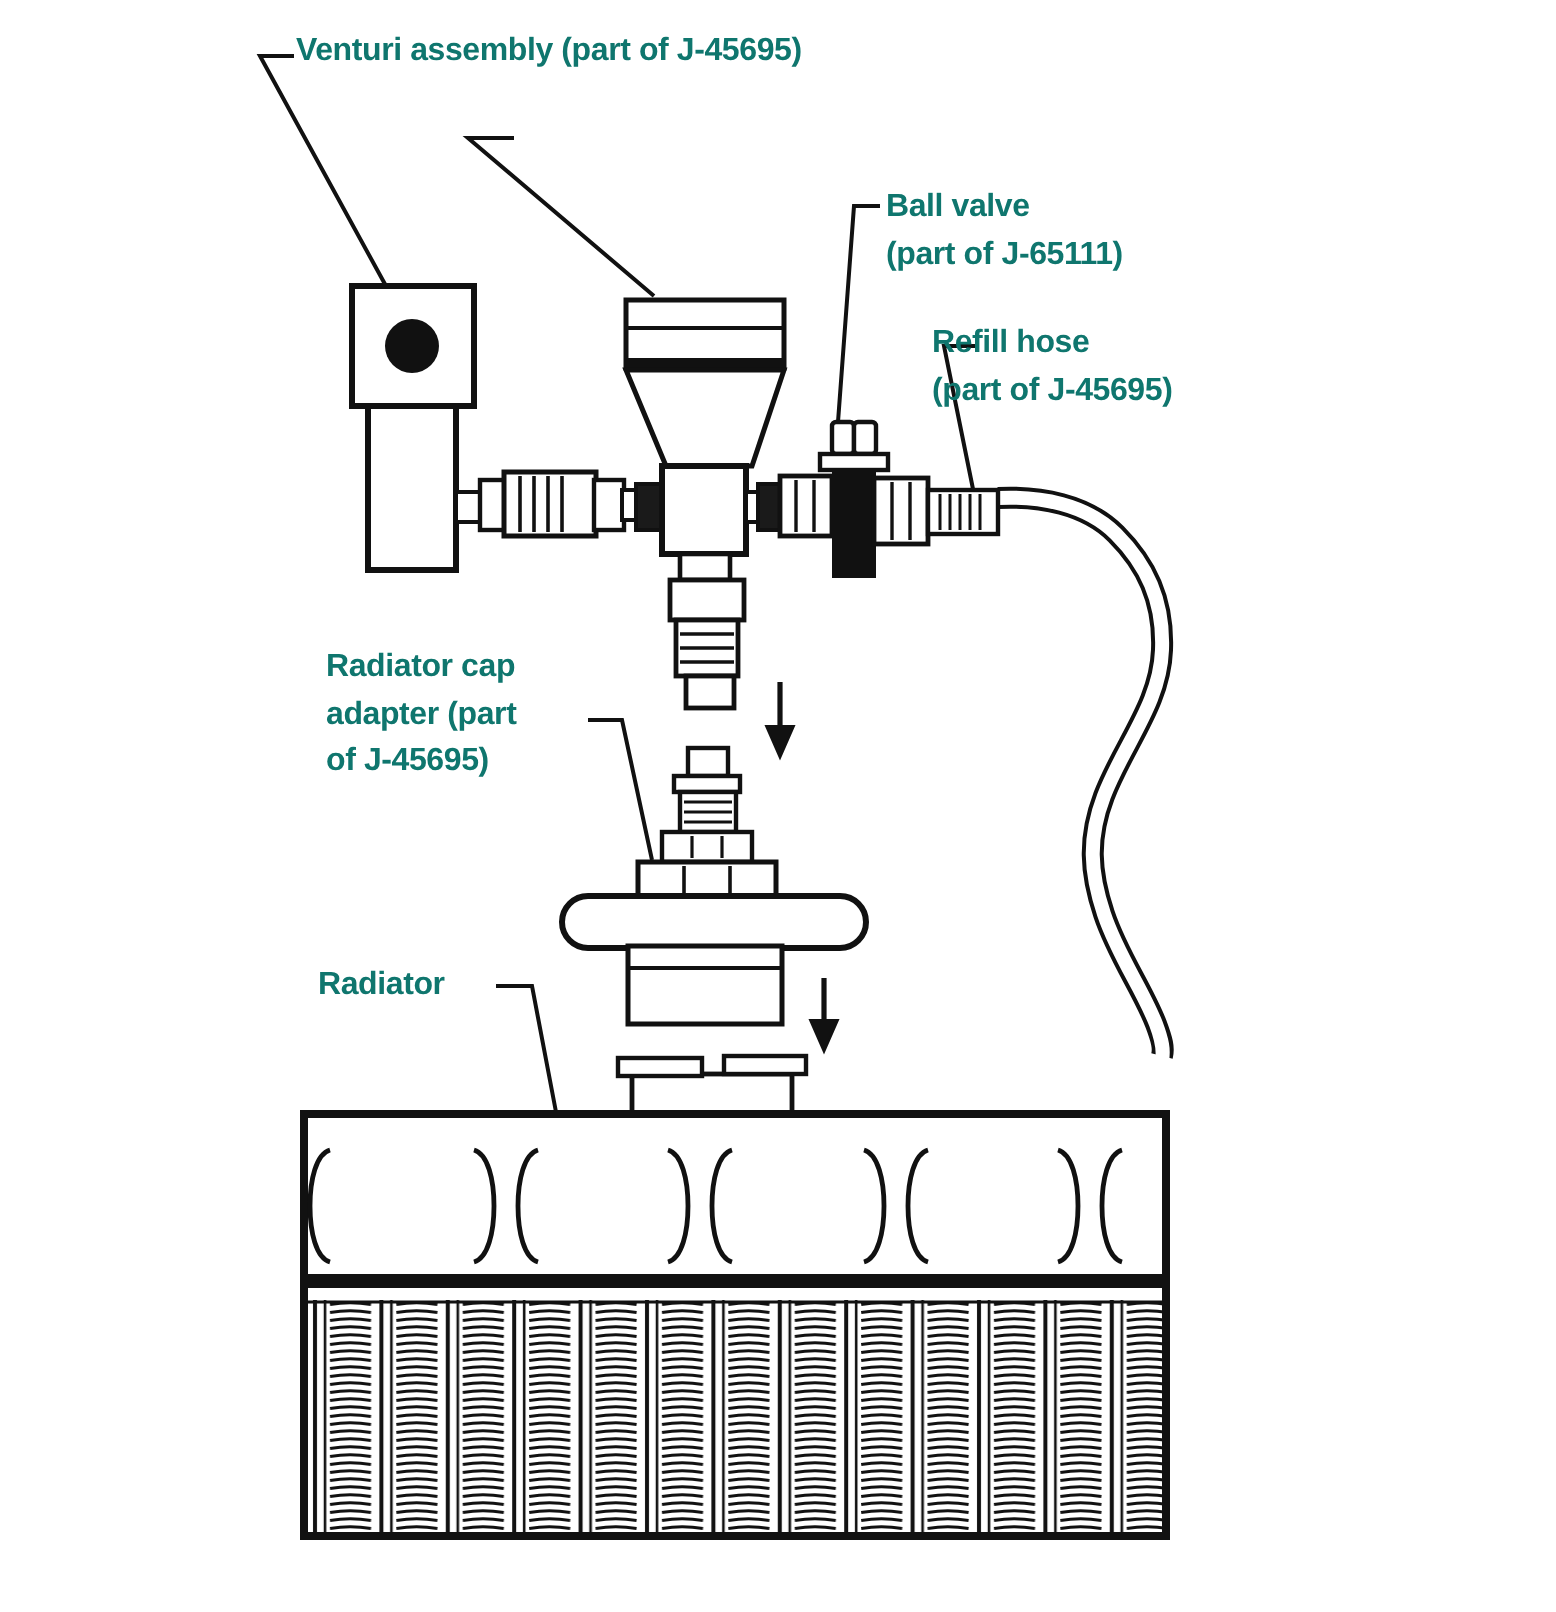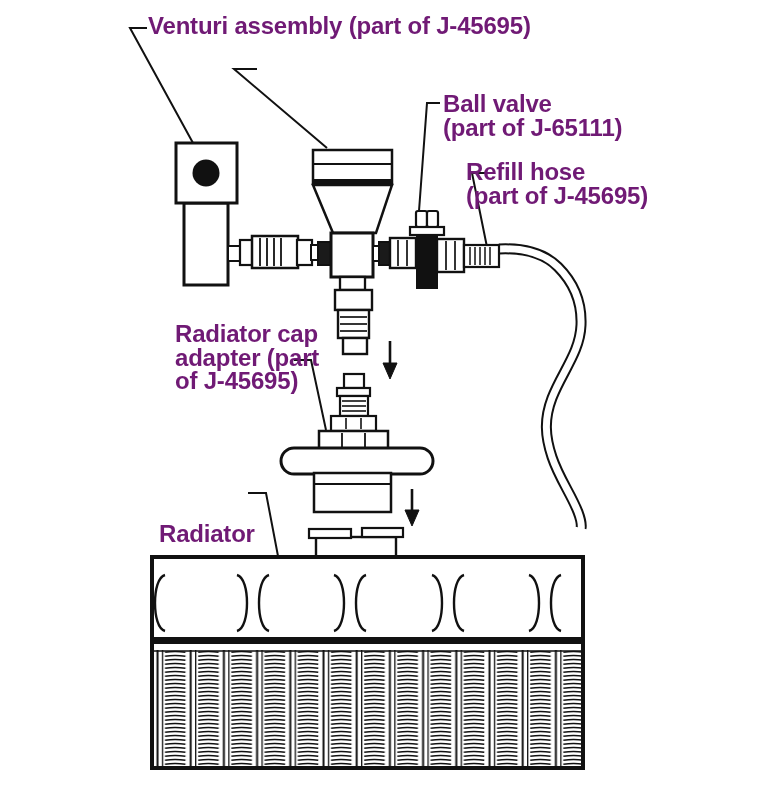--- a/index.html
+++ b/index.html
@@ -1,26 +1,26 @@
 <!DOCTYPE html>
 <html><head>
 <meta charset="utf-8">
 <style>
   html,body{margin:0;padding:0;background:#fff;}
   .stage{position:relative;width:778px;height:806px;background:#ffffff;overflow:hidden;
          font-family:"Liberation Sans", sans-serif;}
   .stage svg{position:absolute;left:0;top:0;}
-  .lbl{position:absolute;font-weight:bold;font-size:24px;line-height:23.5px;
-       letter-spacing:-0.2px;color:#701a75;white-space:pre;}
+  .lbl{position:absolute;font-weight:bold;font-size:16px;line-height:23.5px;
+       letter-spacing:-0.2px;color:#0f766e;white-space:pre;}
   .lbl-venturi {left:148px; top:14px;}
   .lbl-gauge   {left:259px; top:54px;}
   .lbl-ball    {left:443px; top:92px;}
   .lbl-refill  {left:466px; top:160px;}
-  .lbl-adapter {left:163px; top:322px;margin-left:12px;}
-  .lbl-radiator{left:159px; top:481px;margin-top:41px;}
+  .lbl-adapter {left:163px; top:322px;}
+  .lbl-radiator{left:159px; top:481px;}
 </style>
 </head>
 <body>
 
 <div class="stage">
 
   <svg width="778" height="806" viewBox="0 0 778 806">
     <defs>
       <pattern id="fins" x="154" y="650" width="33.2" height="8" patternUnits="userSpaceOnUse">
         <line x1="3.5" y1="0" x2="3.5" y2="8" stroke="#111" stroke-width="2"></line>

